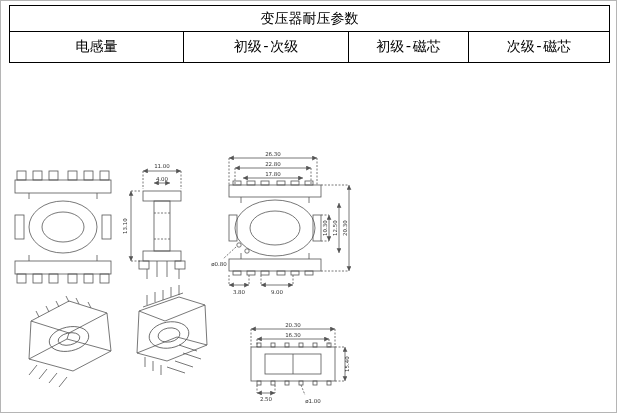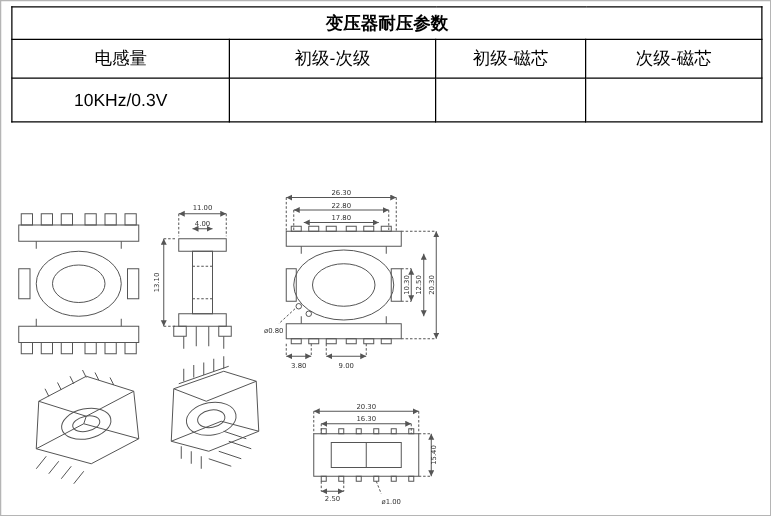--- a/index.html
+++ b/index.html
@@ -10,22 +10,22 @@
   }
   table.spec{
     position:absolute;left:8px;top:4px;width:601px;
     border-collapse:collapse;table-layout:fixed;
   }
   table.spec td{
     border:1px solid #000;text-align:center;vertical-align:middle;
     font-size:14px;padding:2px 3px;overflow:hidden;white-space:nowrap;
   }
   tr.title-row{height:26px;}
-  tr.title-row td{font-weight:bold;text-align:center;}
-  tr.hdr-row{height:31px;}
+  tr.title-row td{font-weight:normal;text-align:center;}
+  tr.hdr-row{height:31px;font-family:Liberation Mono, monospace;}
   tr.val-row{height:42px;}
   tr.val-row2{height:35px;}
   .drw{position:absolute;}
   .drw rect,.drw path,.drw ellipse,.drw polygon,.drw circle,.drw line{
     fill:none;stroke:#555;stroke-width:0.8;
   }
   .drw .dash{stroke-dasharray:2,1.5;}
   .drw text.dim{
     fill:#333;stroke:none;font-size:5.5px;text-anchor:middle;
     font-family:"DejaVu Sans","Liberation Sans",sans-serif;
@@ -53,26 +53,20 @@
       </colgroup>
     <tbody>
         <tr class="title-row">
       <td colspan="4">变压器耐压参数</td>
     </tr>
     <tr class="hdr-row">
       <td>电感量</td>
       <td>初级-次级</td>
       <td>初级-磁芯</td>
       <td>次级-磁芯</td>
-    </tr>
-    <tr class="val-row2">
-      <td>10KHz/0.3V</td>
-      <td></td>
-      <td></td>
-      <td></td>
     </tr>
   </tbody>
     </table>
 
   <svg class="drw" style="left:8px;top:164px" width="108" height="128" viewBox="0 0 108 128">
     <g>
       <rect x="8" y="6" width="9" height="9"></rect>
         <rect x="24" y="6" width="9" height="9"></rect>
       <rect x="40" y="6" width="9" height="9"></rect>
         <rect x="59" y="6" width="9" height="9"></rect>

